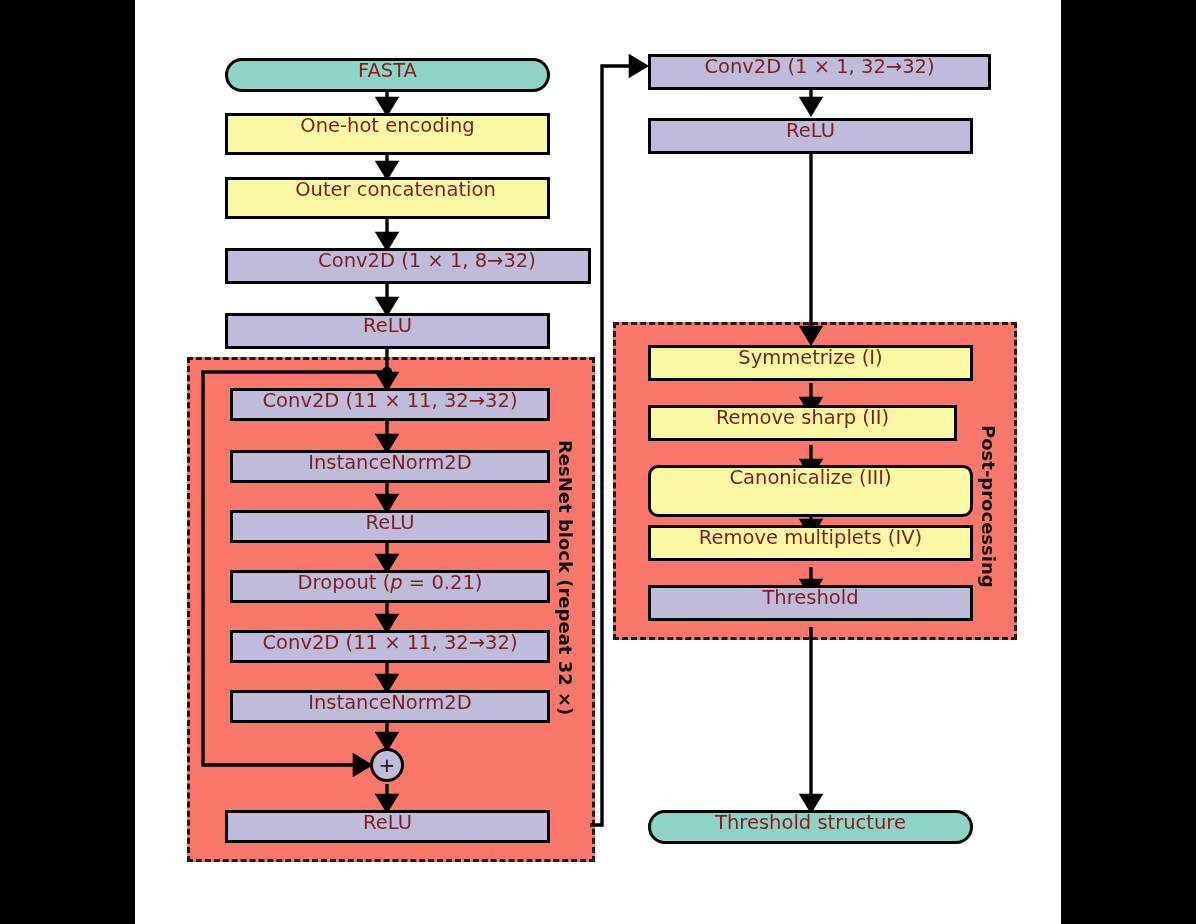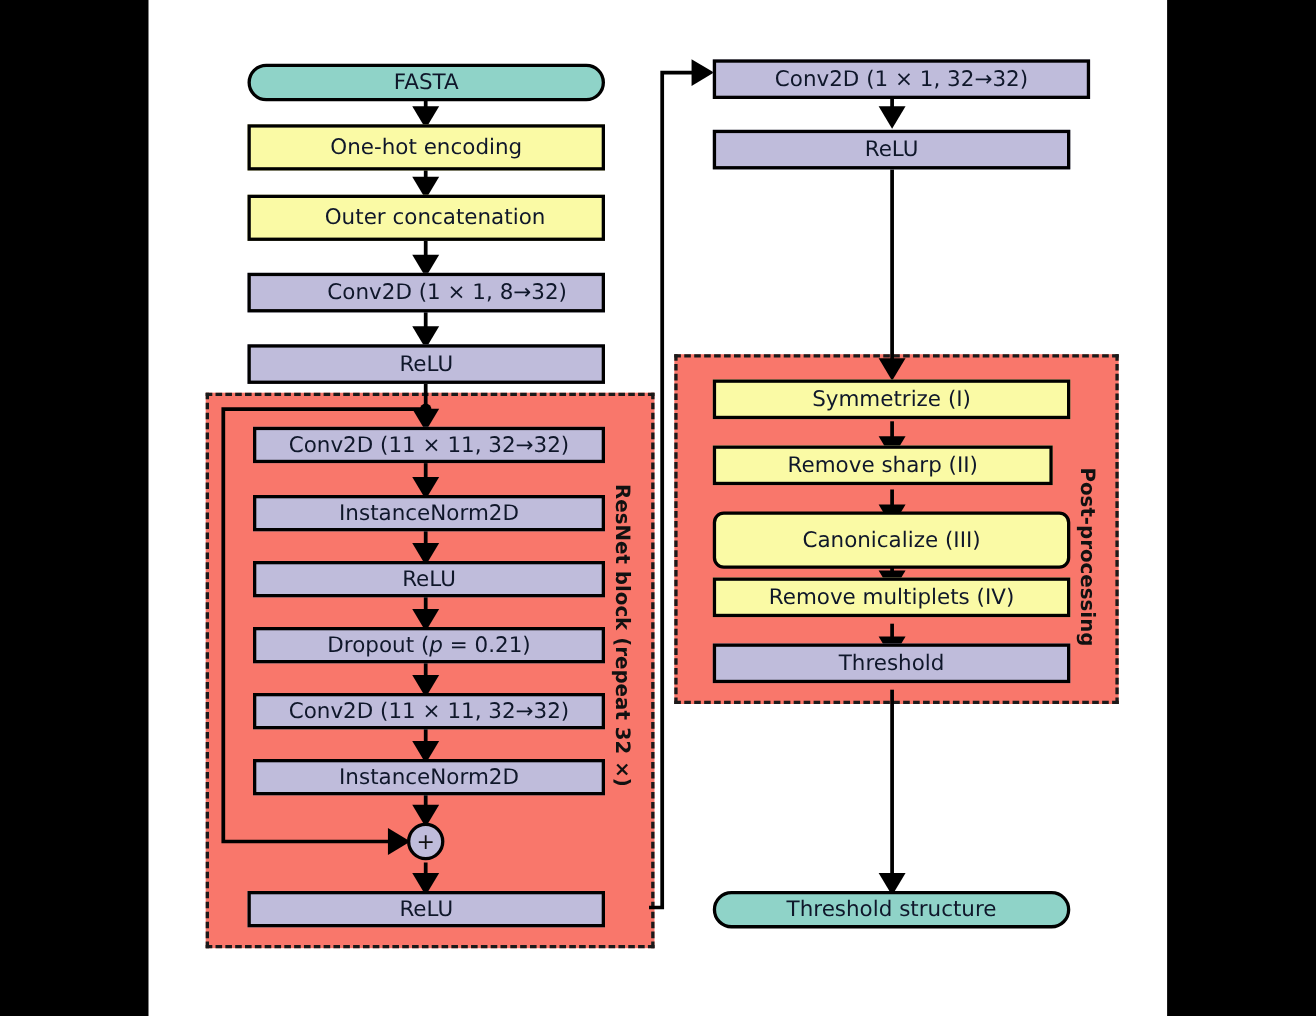--- a/index.html
+++ b/index.html
@@ -3,22 +3,22 @@
 <meta charset="utf-8">
 <style>
   html,body{margin:0;padding:0;background:#000;}
   body{width:1196px;height:924px;overflow:hidden;
        font-family:"DejaVu Sans","Liberation Sans",sans-serif;}
   #root{position:relative;width:1196px;height:924px;background:#000;}
   #canvas{position:absolute;left:135px;top:0;width:926px;height:924px;background:#fff;}
   #svg{position:absolute;left:0;top:0;width:926px;height:924px;}
 
   .node{position:absolute;box-sizing:border-box;border:3px solid #000;
-        display:flex;align-items:center;justify-content:center;
-        font-size:19.5px;color:#0f172a;line-height:1;white-space:nowrap;}
+        display:flex;align-items:flex-start;justify-content:center;
+        font-size:19.5px;color:#7f1d1d;line-height:1;white-space:nowrap;}
   .n-term{border-radius:22px;background:#8FD3C8;}
   .n-yellow{background:#FAFAA5;}
   .n-purple{background:#BFBCDB;}
 
   .group{position:absolute;box-sizing:border-box;
          border:3px dashed #1a1a1a;background:#F9776B;}
 
   .grouplabel{position:absolute;font-size:18px;color:#111;font-weight:bold;
               white-space:nowrap;transform-origin:0 0;}
 
@@ -79,21 +79,21 @@
     </div>
 
     <div class="node n-yellow" style="left:90px;top:113px;width:325px;height:42px;">
       <span>One-hot encoding</span>
     </div>
 
     <div class="node n-yellow" style="left:90px;top:177px;width:325px;height:42px;padding-left:16px;">
       <span>Outer concatenation</span>
     </div>
 
-    <div class="node n-purple" style="left:90px;top:248px;width:325px;height:36px;padding-left:38px;">
+    <div class="node n-purple" style="left:90px;top:248px;width:366px;height:36px;padding-left:38px;">
       <span>Conv2D (1 × 1, 8→32)</span>
     </div>
 
     <div class="node n-purple" style="left:90px;top:313px;width:325px;height:36px;">
       <span>ReLU</span>
     </div>
 
     <div class="node n-purple" style="left:95px;top:388px;width:320px;height:33px;">
       <span>Conv2D (11 × 11, 32→32)</span>
     </div>

